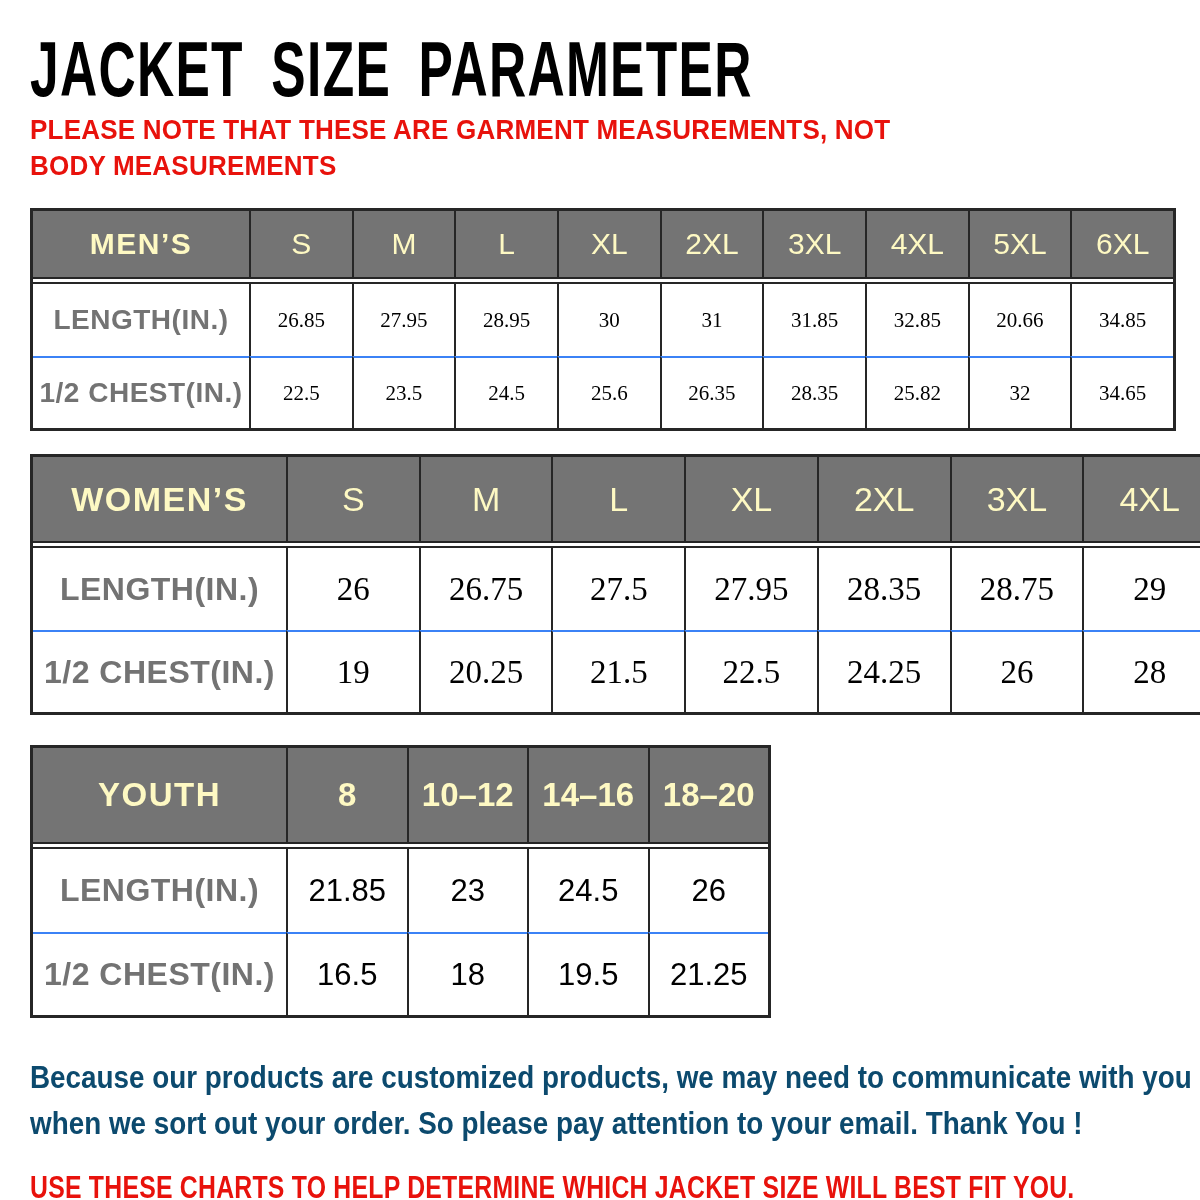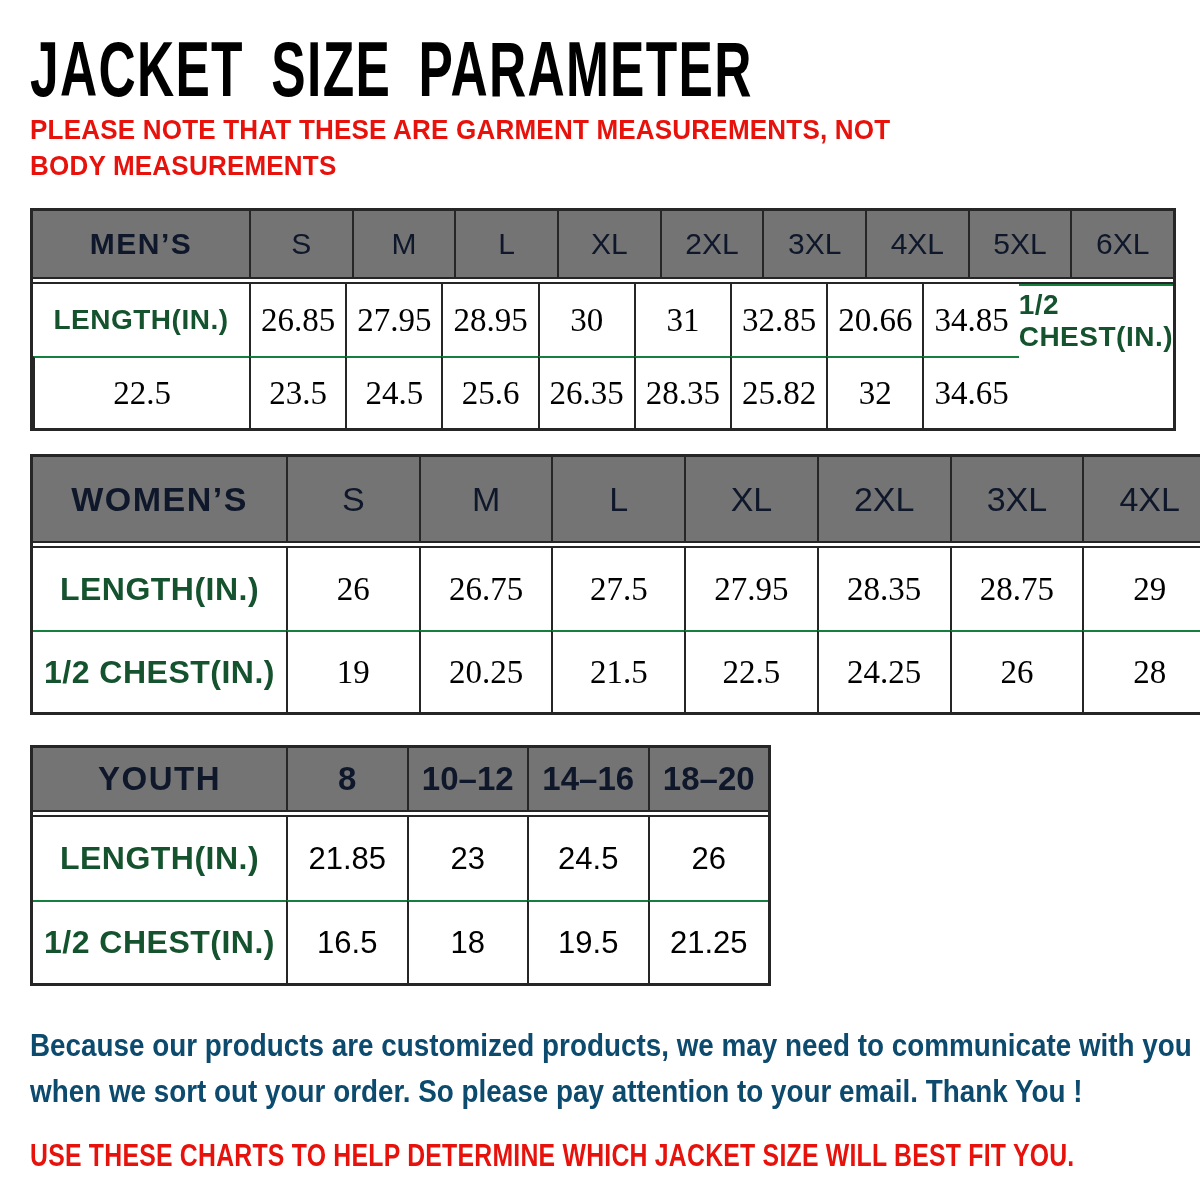--- a/index.html
+++ b/index.html
@@ -57,54 +57,54 @@
   .c {
     display: flex;
     align-items: center;
     justify-content: center;
     box-sizing: border-box;
     border-left: 2px solid #262626;
   }
   .c.first { border-left: none; }
   .hc {
     background: #747474;
-    color: #0f172a;
-  }
-  .bgrid .row2 { border-top: 2px solid #15803d; }
+    color: #fef9c3;
+  }
+  .bgrid .row2 { border-top: 2px solid #3b82f6; }
   .rowlabel {
     font-weight: bold;
-    color: #14532d;
+    color: #737373;
     letter-spacing: 0.5px;
   }
   .tbl-label { font-weight: bold; letter-spacing: 1.5px; }
   .serifval { font-family: "Liberation Serif", serif; }
   .sansval  { font-family: "Liberation Sans", sans-serif; }
 
   
   .mens { width: 1146px; margin-bottom: 23px; }
   .mens .hgrid, .mens .bgrid { grid-template-columns: 216px repeat(9, 1fr); }
   .mens .hc { height: 66px; font-size: 30px; }
   .mens .tbl-label { font-size: 30px; }
   .mens .bgrid .c { height: 72px; }
   .mens .rowlabel { font-size: 28px; }
-  .mens .serifval { font-size: 33px; }
+  .mens .serifval { font-size: 21px; }
 
   
   .womens { width: 1188px; margin-bottom: 30px; }
   .womens .hgrid, .womens .bgrid { grid-template-columns: 253px repeat(7, 1fr); }
   .womens .hc { height: 84px; font-size: 34px; }
   .womens .tbl-label { font-size: 34px; }
   .womens .bgrid .c { height: 82px; }
   .womens .rowlabel { font-size: 32px; }
   .womens .serifval { font-size: 33px; }
 
   
   .youth { width: 741px; margin-bottom: 0; }
   .youth .hgrid, .youth .bgrid { grid-template-columns: 253px repeat(4, 1fr); }
-  .youth .hc { height: 62px; font-size: 33px; font-weight: bold; }
+  .youth .hc { height: 94px; font-size: 33px; font-weight: bold; }
   .youth .tbl-label { font-size: 33px; }
   .youth .bgrid .c { height: 83px; }
   .youth .rowlabel { font-size: 32px; }
   .youth .sansval { font-size: 31px; }
 
   
   .footer-paragraph {
     margin-top: 36px;
     color: #0c4a6e;
     font-weight: bold;
@@ -149,20 +149,21 @@
       <div class="c hc">5XL</div>
       <div class="c hc">6XL</div>
     </div>
     <div class="bgrid">
       <div class="c first rowlabel">LENGTH(IN.)</div>
       <div class="c serifval">26.85</div>
       <div class="c serifval">27.95</div>
       <div class="c serifval">28.95</div>
       <div class="c serifval">30</div>
       <div class="c serifval">31</div>
+      <div class="c serifval">31.85</div>
       <div class="c serifval">32.85</div>
       <div class="c serifval">20.66</div>
       <div class="c serifval">34.85</div>
 
       <div class="c first row2 rowlabel">1/2 CHEST(IN.)</div>
       <div class="c row2 serifval">22.5</div>
       <div class="c row2 serifval">23.5</div>
       <div class="c row2 serifval">24.5</div>
       <div class="c row2 serifval">25.6</div>
       <div class="c row2 serifval">26.35</div>

